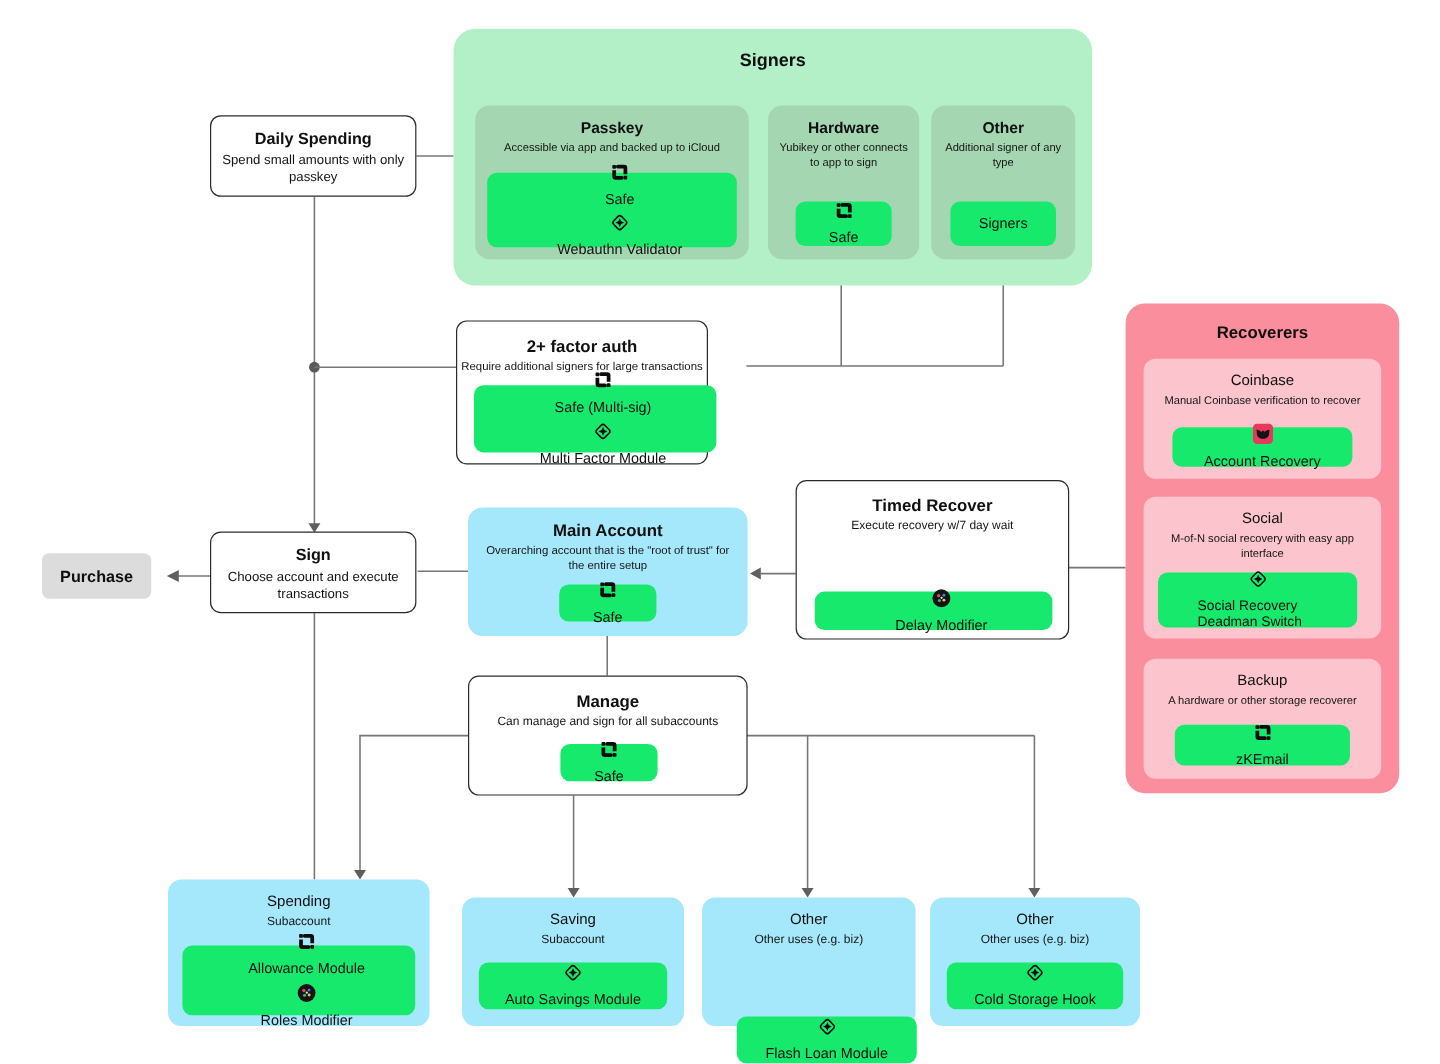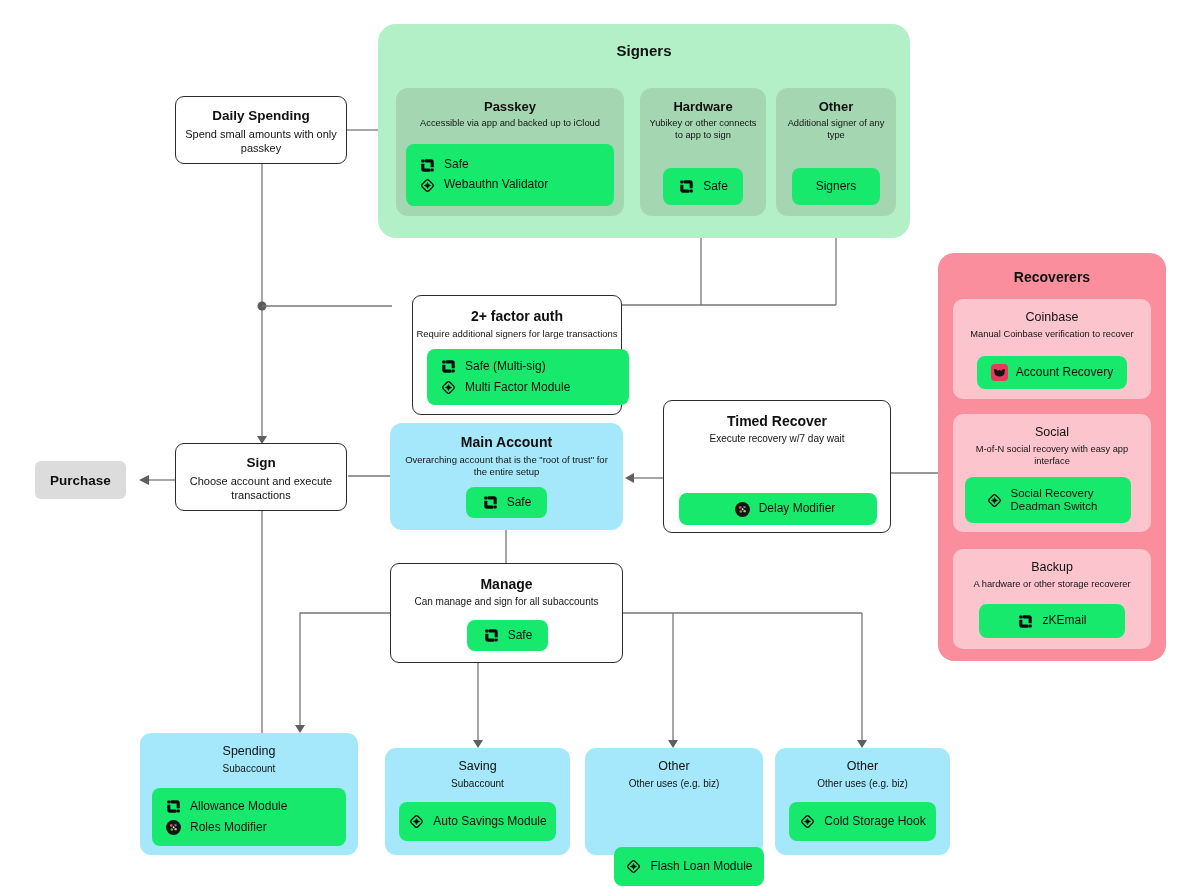--- a/index.html
+++ b/index.html
@@ -3,21 +3,21 @@
 <meta charset="utf-8">
 <style>
   html,body{margin:0;padding:0;background:#fff;}
   #canvas{position:relative;width:1200px;height:887px;background:#ffffff;
           font-family:"Liberation Sans",sans-serif;color:#101010;overflow:hidden;}
   .abs{position:absolute;box-sizing:border-box;}
   
   .white-box{background:#fff;border:1.3px solid #2b2b2b;border-radius:9px;}
   .blue-box{background:#a6e8fb;border-radius:12px;}
   .pill{background:#17e96d;border-radius:8px;display:flex;flex-direction:column;justify-content:center;box-sizing:border-box;}
-  .pill .row{display:flex;align-items:center;gap:8px;font-size:12px;line-height:1.15;}
+  .pill .row{display:flex;align-items:center;gap:8px;font-size:12px;line-height:1.15;flex-direction:column;}
   .pill .row.center{justify-content:center;}
   .pill .row.left{padding-left:13px;}
   .title-b{font-weight:bold;text-align:center;}
   .title-r{font-weight:normal;text-align:center;}
   .desc{font-size:10px;text-align:center;line-height:1.3;color:#141414;}
   .ic{display:inline-flex;width:17px;height:17px;flex:0 0 auto;}
   .ic svg{width:100%;height:100%;display:block;}
   
   #n-signers{left:378px;top:24px;width:532px;height:214px;background:#b3efc7;border-radius:18px;}
   #n-signers .gtitle{padding-top:18px;font-size:15px;}
@@ -32,21 +32,21 @@
   #pill-sother{position:absolute;left:16px;top:80px;width:88px;height:37px;font-size:12px;}
   
   #n-daily{left:175px;top:96px;width:172px;height:68px;padding-top:11px;}
   #n-daily .title-b{font-size:13.5px;}
   #n-daily .desc,#n-sign .desc{font-size:11px;margin-top:4px;}
   #n-sign{left:175px;top:443px;width:172px;height:68px;padding-top:11px;}
   #n-sign .title-b{font-size:13.5px;}
   #n-purchase{left:35px;top:461px;width:91px;height:38px;background:#dcdcdc;border-radius:6px;
               display:flex;align-items:center;justify-content:center;font-weight:bold;font-size:13.5px;}
   
-  #n-2fa{left:412px;top:267px;width:210px;height:120px;padding-top:12px;margin-top:28px;}
+  #n-2fa{left:380px;top:267px;width:210px;height:120px;padding-top:12px;}
   #n-2fa .title-b{font-size:14px;}
   #n-2fa .desc{font-size:9.5px;margin-top:4px;}
   #pill-2fa{position:absolute;left:14px;top:53px;width:202px;height:56px;gap:4px;}
   
   #n-main{left:390px;top:423px;width:233px;height:107px;padding-top:11px;}
   #n-main .title-b{font-size:14px;}
   #n-main .desc{font-size:9.5px;margin:4px 10px 0 10px;}
   #pill-main{position:absolute;left:76px;top:64px;width:81px;height:31px;}
   
   #n-timed{left:663px;top:400px;width:228px;height:133px;padding-top:12px;}

